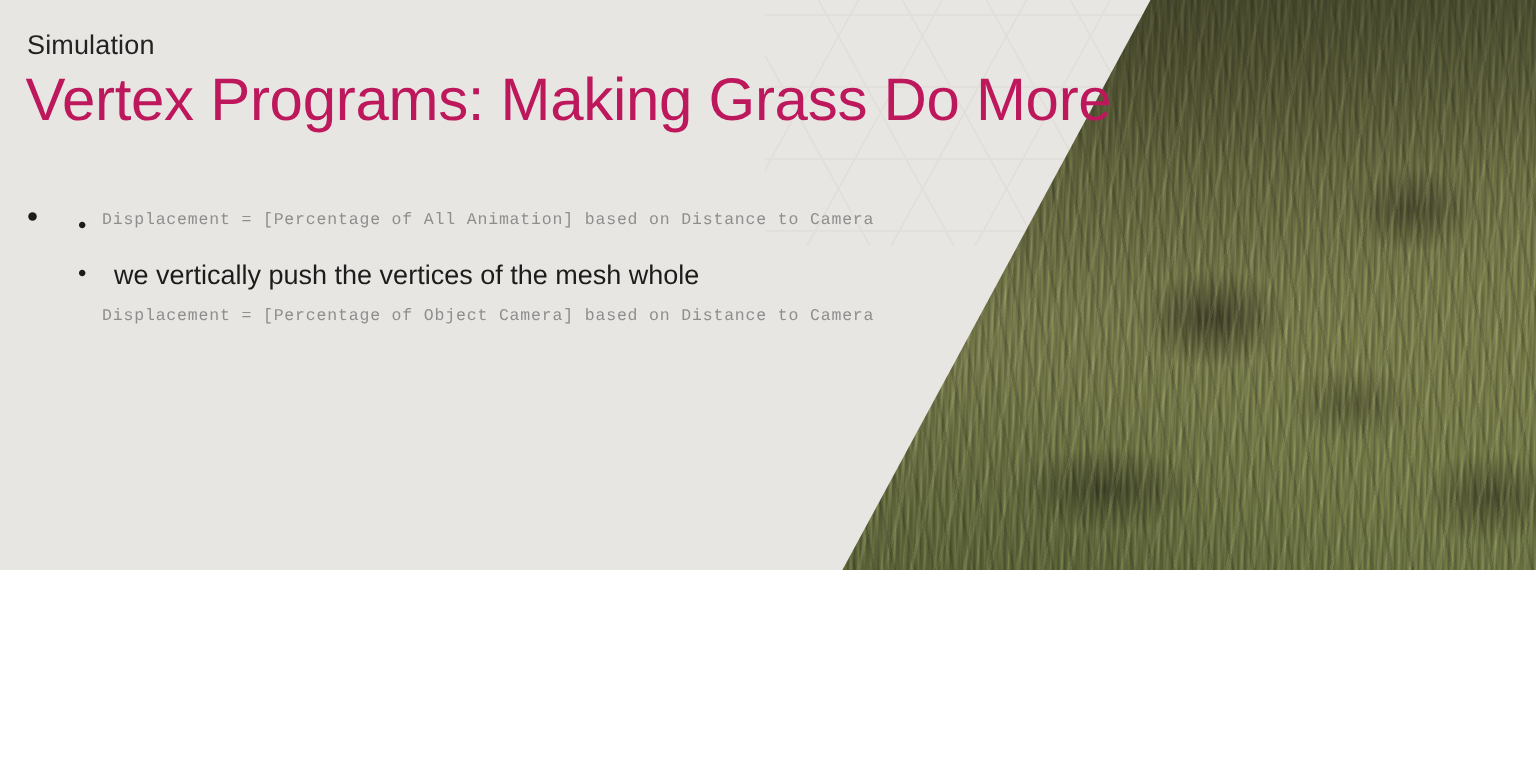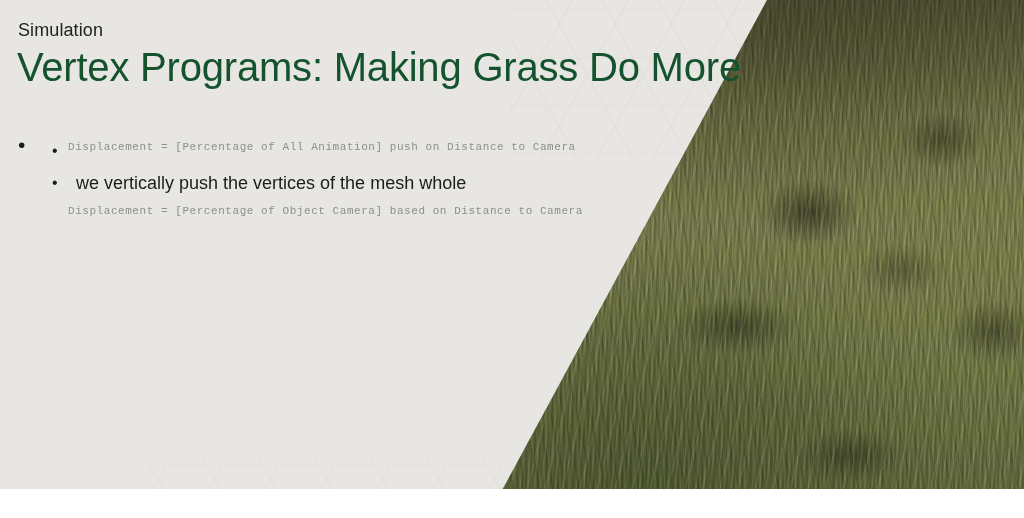--- a/index.html
+++ b/index.html
@@ -3,21 +3,21 @@
 <meta charset="utf-8">
 <style>
   html, body {
     margin: 0;
     padding: 0;
     background: #ffffff;
   }
   #slide {
     position: relative;
     width: 1024px;
-    height: 489px;
+    height: 380px;
     overflow: hidden;
     background: #e8e6e2;
     font-family: "Liberation Sans", sans-serif;
   }
 
   
   .watermark {
     position: absolute;
     pointer-events: none;
   }
@@ -131,21 +131,21 @@
     color: #232323;
     letter-spacing: 0.1px;
     white-space: nowrap;
   }
   #title {
     position: absolute;
     left: 17px;
     top: 43px;
     font-size: 40px;
     line-height: 48px;
-    color: #14532d;
+    color: #be185d;
     letter-spacing: -0.2px;
     white-space: nowrap;
   }
 
   #body {
     position: absolute;
     left: 14px;
     top: 130px;
     width: 560px;
   }
@@ -259,21 +259,21 @@
   <div id="body">
 
     <p class="l1">
       <span class="dot">•</span>
     </p>
 
     <p class="l2">
       <span class="dot">•</span>
     </p>
 
-    <p class="code">Displacement = [Percentage of All Animation] push on Distance to Camera</p>
+    <p class="code">Displacement = [Percentage of All Animation] based on Distance to Camera</p>
 
     <p class="l2 sp-after">
       <span class="dot">•</span>
       <span>we vertically push the vertices of the mesh whole</span>
     </p>
 
     <p class="code">Displacement = [Percentage of Object Camera] based on Distance to Camera</p>
 
   </div>
 </div>

